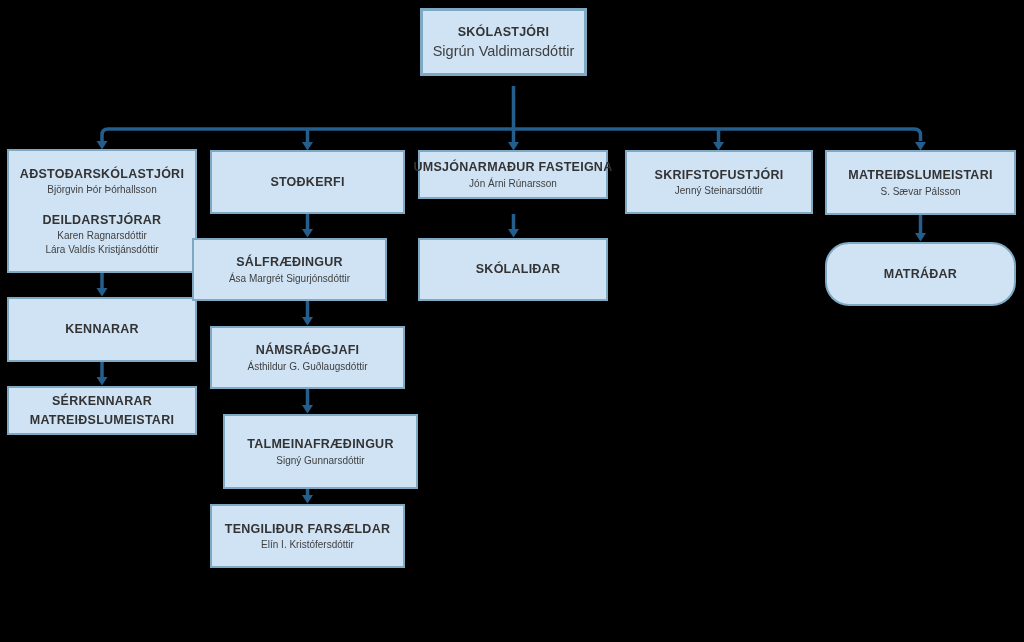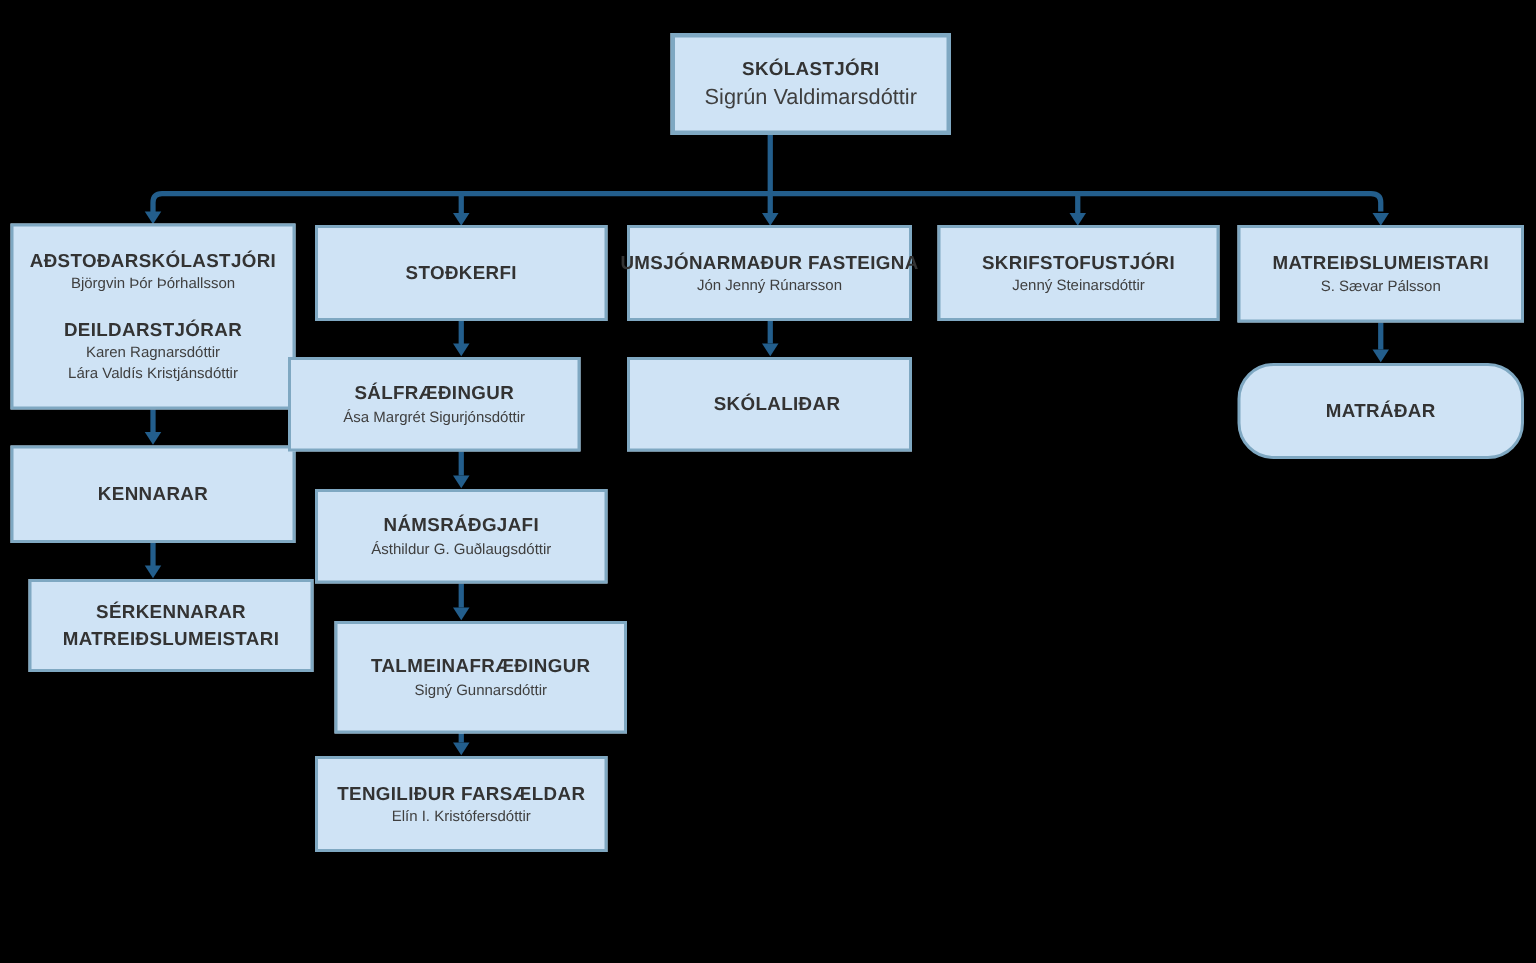--- a/index.html
+++ b/index.html
@@ -88,37 +88,37 @@
     <line class="connector" x1="307.5" y1="477" x2="307.5" y2="495"></line>
     <polygon class="arrowhead" points="302,495 313,495 307.5,503.5"></polygon>
 
     <line class="connector" x1="513.5" y1="214" x2="513.5" y2="229"></line>
     <polygon class="arrowhead" points="508,229 519,229 513.5,237.5"></polygon>
 
     <line class="connector" x1="920.5" y1="215" x2="920.5" y2="233"></line>
     <polygon class="arrowhead" points="915,233 926,233 920.5,241.5"></polygon>
   </svg>
 
-  <div class="node root" style="left:420px;top:22px;width:187px;height:68px;margin-left:27px;">
+  <div class="node root" style="left:420px;top:8px;width:167px;height:68px;">
     <div class="node-title">SKÓLASTJÓRI</div>
     <div class="node-name">Sigrún Valdimarsdóttir</div>
   </div>
 
   <div class="node" style="left:7px;top:149px;width:190px;height:124px;">
     <div class="node-title">AÐSTOÐARSKÓLASTJÓRI</div>
     <div class="node-name">Björgvin Þór Þórhallsson</div>
     <div class="group-spacer"></div>
     <div class="node-title">DEILDARSTJÓRAR</div>
     <div class="node-name">Karen Ragnarsdóttir</div>
     <div class="node-name">Lára Valdís Kristjánsdóttir</div>
   </div>
   <div class="node" style="left:7px;top:297px;width:190px;height:65px;">
     <div class="node-title">KENNARAR</div>
   </div>
-  <div class="node" style="left:19px;top:386px;width:190px;height:62px;">
+  <div class="node" style="left:7px;top:386px;width:190px;height:49px;">
     <div class="node-title">SÉRKENNARAR</div>
     <div class="node-title">MATREIÐSLUMEISTARI</div>
   </div>
 
   <div class="node" style="left:210px;top:150px;width:195px;height:64px;">
     <div class="node-title">STOÐKERFI</div>
   </div>
   <div class="node" style="left:192px;top:238px;width:195px;height:63px;">
     <div class="node-title">SÁLFRÆÐINGUR</div>
     <div class="node-name">Ása Margrét Sigurjónsdóttir</div>
@@ -129,23 +129,23 @@
   </div>
   <div class="node" style="left:223px;top:414px;width:195px;height:75px;">
     <div class="node-title">TALMEINAFRÆÐINGUR</div>
     <div class="node-name">Signý Gunnarsdóttir</div>
   </div>
   <div class="node" style="left:210px;top:504px;width:195px;height:64px;">
     <div class="node-title">TENGILIÐUR FARSÆLDAR</div>
     <div class="node-name">Elín I. Kristófersdóttir</div>
   </div>
 
-  <div class="node" style="left:418px;top:150px;width:190px;height:64px;">
+  <div class="node" style="left:418px;top:150px;width:190px;height:49px;">
     <div class="node-title">UMSJÓNARMAÐUR FASTEIGNA</div>
-    <div class="node-name">Jón Jenný Rúnarsson</div>
+    <div class="node-name">Jón Árni Rúnarsson</div>
   </div>
   <div class="node" style="left:418px;top:238px;width:190px;height:63px;padding-left:10px;">
     <div class="node-title">SKÓLALIÐAR</div>
   </div>
 
   <div class="node" style="left:625px;top:150px;width:188px;height:64px;">
     <div class="node-title">SKRIFSTOFUSTJÓRI</div>
     <div class="node-name">Jenný Steinarsdóttir</div>
   </div>
 

